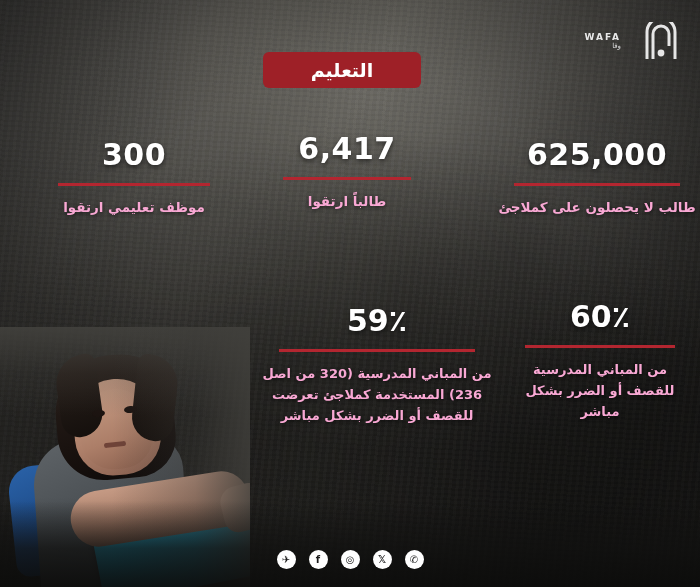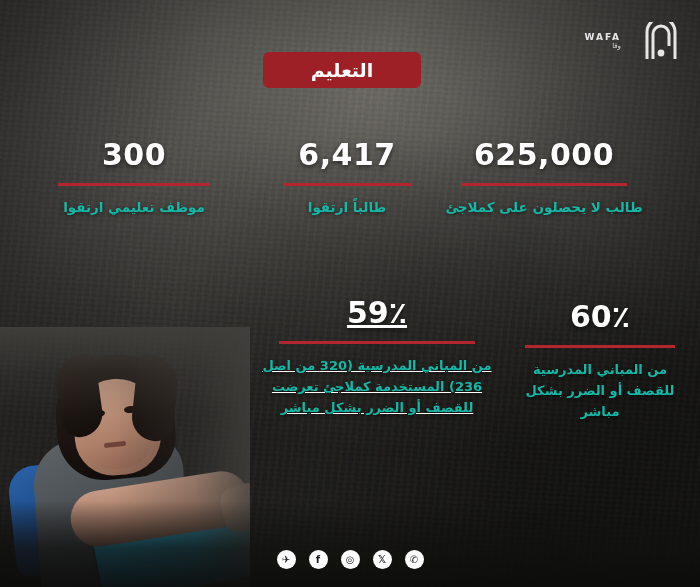--- a/index.html
+++ b/index.html
@@ -271,35 +271,35 @@
     white-space: nowrap;
   }
   .stat .rule {
     height: 3px;
     background: #b32630;
     margin: 12px auto 11px;
   }
   .stat .label {
     font-size: 13.5px;
     line-height: 1.62;
-    color: #14b8a6;
+    color: #f9a8d4;
     font-weight: bold;
     text-shadow: 0 1px 4px rgba(0,0,0,.6);
   }
 
   
   #stat-staff      { left: 36px;  top: 138px; width: 196px; }
   #stat-staff .rule { width: 152px; }
-  #stat-students   { left: 252px; top: 138px; width: 190px; }
+  #stat-students   { left: 252px; top: 132px; width: 190px; }
   #stat-students .rule { width: 128px; }
-  #stat-deprived   { left: 440px; top: 138px; width: 208px; }
+  #stat-deprived   { left: 493px; top: 138px; width: 208px; }
   #stat-deprived .rule { width: 166px; }
 
   
-  #stat-used-schools { left: 252px; top: 296px; width: 250px; text-decoration: underline; }
+  #stat-used-schools { left: 252px; top: 304px; width: 250px; }
   #stat-used-schools .rule { width: 196px; }
   #stat-damaged      { left: 520px; top: 300px; width: 160px; }
   #stat-damaged .rule { width: 150px; }
 
   #stat-used-schools .label, #stat-damaged .label { font-size: 13px; }
 
   
   .social {
     position: absolute;
     left: 0; right: 0;

